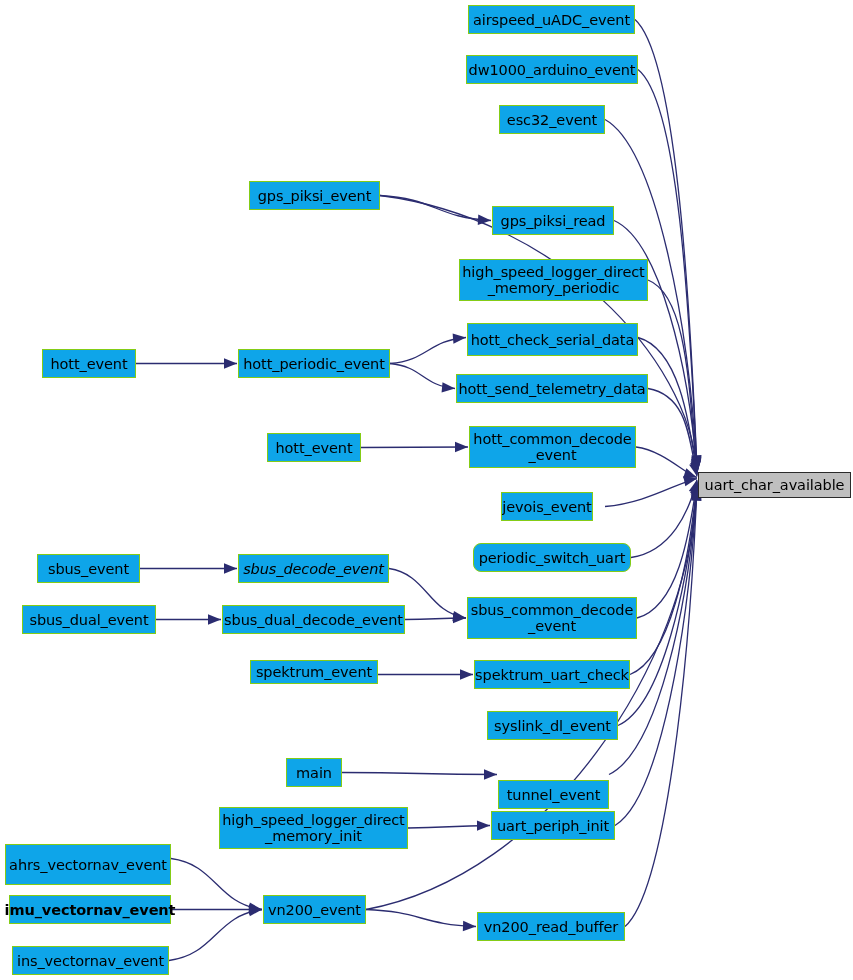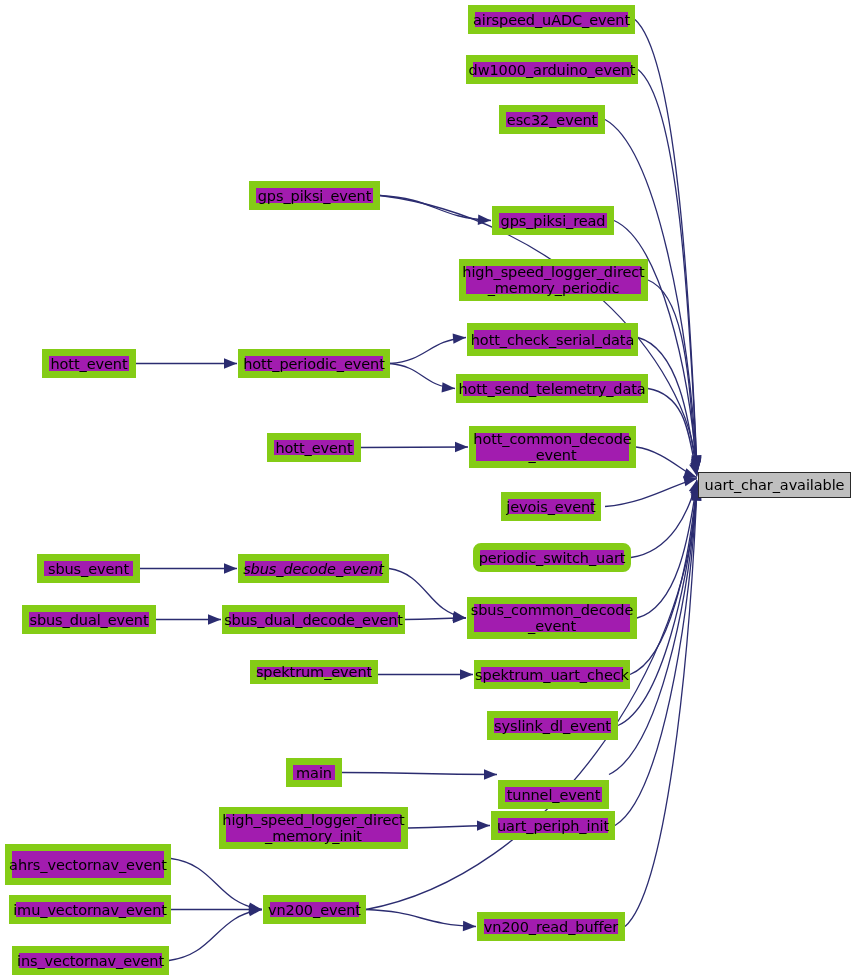--- a/index.html
+++ b/index.html
@@ -23,22 +23,22 @@
     position: absolute;
     left: 0;
     top: 0;
     width: 853px;
     height: 980px;
     pointer-events: none;
   }
   .node {
     position: absolute;
     box-sizing: border-box;
-    border: 7px solid #84cc16;
-    background: #a21caf;
+    border: 1px solid #84cc16;
+    background: #0ea5e9;
     color: #000000;
     font-size: 14.5px;
     line-height: 16px;
     text-align: center;
     display: flex;
     align-items: center;
     justify-content: center;
     white-space: pre-line;
     cursor: pointer;
     letter-spacing: -0.1px;
@@ -208,36 +208,36 @@
       <div class="node" style="left: 492px; top: 206px; width: 122px; height: 29px;">gps_piksi_read</div>
       <div class="node" style="left: 459px; top: 259px; width: 189px; height: 42px;">high_speed_logger_direct
 _memory_periodic</div>
       <div class="node" style="left: 42px; top: 349px; width: 94px; height: 29px;">hott_event</div>
       <div class="node" style="left: 238px; top: 349px; width: 152px; height: 29px;">hott_periodic_event</div>
       <div class="node" style="left: 467px; top: 323px; width: 171px; height: 33px;">hott_check_serial_data</div>
       <div class="node" style="left: 456px; top: 374px; width: 192px; height: 29px;">hott_send_telemetry_data</div>
       <div class="node" style="left: 267px; top: 433px; width: 94px; height: 29px;">hott_event</div>
       <div class="node" style="left: 469px; top: 426px; width: 167px; height: 42px;">hott_common_decode
 _event</div>
-      <div class="node" style="left: 501px; top: 492px; width: 100px; height: 29px;">jevois_event</div>
+      <div class="node" style="left: 501px; top: 492px; width: 92px; height: 29px;">jevois_event</div>
       <div class="node" style="left: 473px; top: 543px; width: 158px; height: 29px; border-radius: 8px;">periodic_switch_uart</div>
       <div class="node" style="left: 37px; top: 554px; width: 103px; height: 29px;">sbus_event</div>
       <div class="node" style="left: 238px; top: 554px; width: 151px; height: 29px; font-style: italic;">sbus_decode_event</div>
       <div class="node" style="left: 22px; top: 605px; width: 134px; height: 29px;">sbus_dual_event</div>
       <div class="node" style="left: 222px; top: 605px; width: 183px; height: 29px;">sbus_dual_decode_event</div>
       <div class="node" style="left: 467px; top: 597px; width: 170px; height: 42px;">sbus_common_decode
 _event</div>
       <div class="node" style="left: 250px; top: 660px; width: 128px; height: 24px;">spektrum_event</div>
       <div class="node" style="left: 474px; top: 660px; width: 156px; height: 29px;">spektrum_uart_check</div>
       <div class="node" style="left: 487px; top: 711px; width: 131px; height: 29px;">syslink_dl_event</div>
       <div class="node" style="left: 286px; top: 758px; width: 56px; height: 29px;">main</div>
       <div class="node" style="left: 498px; top: 760px; width: 111px; height: 29px; margin-top: 20px;">tunnel_event</div>
       <div class="node" style="left: 219px; top: 807px; width: 189px; height: 42px;">high_speed_logger_direct
 _memory_init</div>
       <div class="node" style="left: 491px; top: 811px; width: 124px; height: 29px;">uart_periph_init</div>
       <div class="node" style="left: 5px; top: 844px; width: 166px; height: 41px;">ahrs_vectornav_event</div>
-      <div class="node" style="left: 9px; top: 895px; width: 162px; height: 29px;">imu_vectornav_event</div>
+      <div class="node" style="left: 9px; top: 895px; width: 162px; height: 29px; font-weight: bold;">imu_vectornav_event</div>
       <div class="node" style="left: 263px; top: 895px; width: 103px; height: 29px;">vn200_event</div>
       <div class="node" style="left: 12px; top: 946px; width: 157px; height: 29px;">ins_vectornav_event</div>
       <div class="node" style="left: 477px; top: 912px; width: 148px; height: 29px;">vn200_read_buffer</div>
       <div class="node center" style="left: 698px; top: 465px; width: 153px; height: 26px; margin-top: 7px;">uart_char_available</div>
     </div>
 </div>
 
 </body></html>

